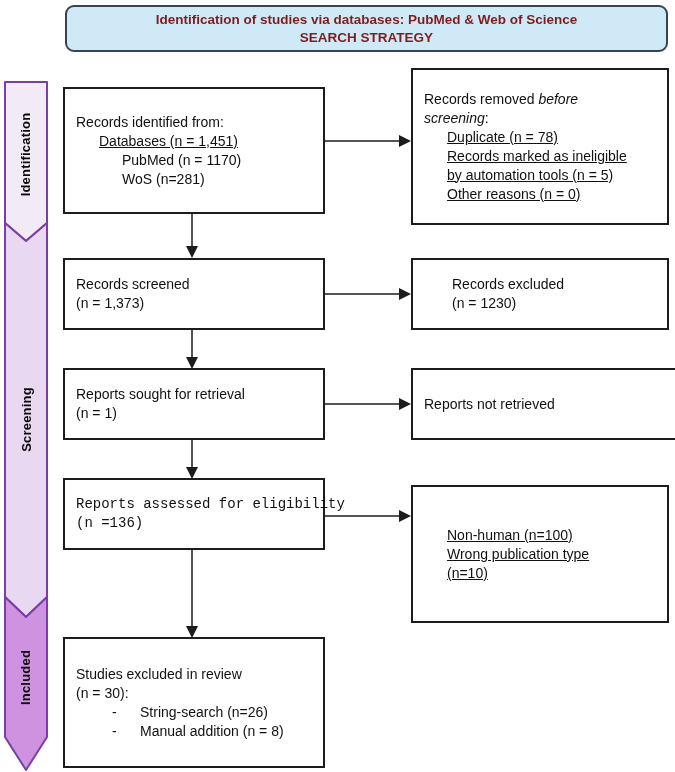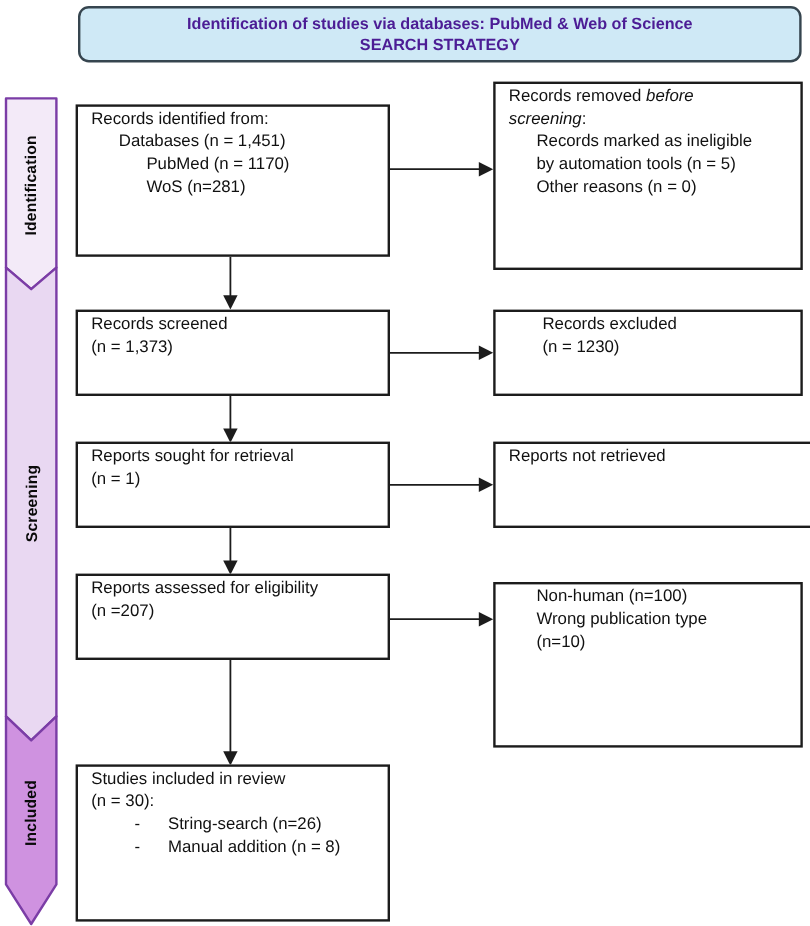--- a/index.html
+++ b/index.html
@@ -8,29 +8,29 @@
     font-family:"Liberation Sans", sans-serif;color:#111;
   }
   .layer{position:absolute;left:0;top:0;width:675px;height:772px;}
   
   .header-box{
     position:absolute;left:65px;top:5px;width:603px;height:47px;
     background:#cfe9f6;border:2px solid #36454f;border-radius:9px;
     display:flex;flex-direction:column;justify-content:center;align-items:center;
     box-sizing:border-box;text-align:center;
   }
-  .header-box .hline{font-size:13.5px;font-weight:700;line-height:18px;color:#4c1d95;}
+  .header-box .hline{font-size:13.5px;font-weight:700;line-height:18px;color:#7f1d1d;}
   
   .fbox{
     position:absolute;background:#ffffff;border:2px solid #1c1c1c;box-sizing:border-box;
-    display:flex;flex-direction:column;justify-content:flex-start;
+    display:flex;flex-direction:column;justify-content:center;
     padding-left:11px;padding-right:6px;font-size:14px;line-height:19px;
   }
   .fbox .ln{white-space:nowrap;}
-  .ind1{padding-left:23px;}
+  .ind1{padding-left:23px;text-decoration:underline;}
   .ind2{padding-left:46px;}
   .it{font-style:italic;}
   .bullet{display:flex;}
   .bullet .dash{margin-left:36px;width:28px;flex:0 0 28px;}
   
   .stage-label-wrap{
     position:absolute;left:5px;width:42px;display:flex;align-items:center;justify-content:center;
   }
   .stage-label{
     transform:rotate(-90deg);white-space:nowrap;font-size:13px;font-weight:700;color:#0a0a0a;
@@ -101,20 +101,21 @@
   <div class="fbox" style="left:63px;top:87px;width:262px;height:127px;">
     <div class="ln">Records identified from:</div>
     <div class="ln ind1">Databases (n = 1,451)</div>
     <div class="ln ind2">PubMed (n = 1170)</div>
     <div class="ln ind2">WoS (n=281)</div>
   </div>
 
   <div class="fbox" style="left:411px;top:68px;width:258px;height:157px;">
     <div class="ln"><span>Records removed </span><span class="it">before</span></div>
     <div class="ln"><span class="it">screening</span><span>:</span></div>
+    <div class="ln ind1">Duplicate (n = 78)</div>
     <div class="ln ind1">Records marked as ineligible</div>
     <div class="ln ind1">by automation tools (n = 5)</div>
     <div class="ln ind1">Other reasons (n = 0)</div>
   </div>
 
   <div class="fbox" style="left:63px;top:258px;width:262px;height:72px;">
     <div class="ln">Records screened</div>
     <div class="ln">(n = 1,373)</div>
   </div>
 
@@ -125,33 +126,33 @@
 
   <div class="fbox" style="left:63px;top:368px;width:262px;height:72px;">
     <div class="ln">Reports sought for retrieval</div>
     <div class="ln">(n = 1)</div>
   </div>
 
   <div class="fbox" style="left:411px;top:368px;width:282px;height:72px;gap:12px;">
     <div class="ln">Reports not retrieved</div>
   </div>
 
-  <div class="fbox" style="left:63px;top:478px;width:262px;height:72px;">
+  <div class="fbox" style="left:63px;top:478px;width:262px;height:72px;font-family:Liberation Mono, monospace;">
     <div class="ln">Reports assessed for eligibility</div>
-    <div class="ln">(n =207)</div>
+    <div class="ln">(n =136)</div>
   </div>
 
   <div class="fbox" style="left:411px;top:485px;width:258px;height:138px;">
     <div class="ln ind1">Non-human (n=100)</div>
     <div class="ln ind1">Wrong publication type</div>
     <div class="ln ind1">(n=10)</div>
   </div>
 
   <div class="fbox" style="left:63px;top:637px;width:262px;height:131px;">
-    <div class="ln">Studies included in review</div>
+    <div class="ln">Studies excluded in review</div>
     <div class="ln">(n = 30):</div>
     <div class="ln bullet">
       <span class="dash">-</span>
       <span>String-search (n=26)</span>
     </div>
     <div class="ln bullet">
       <span class="dash">-</span>
       <span>Manual addition (n = 8)</span>
     </div>
   </div>

